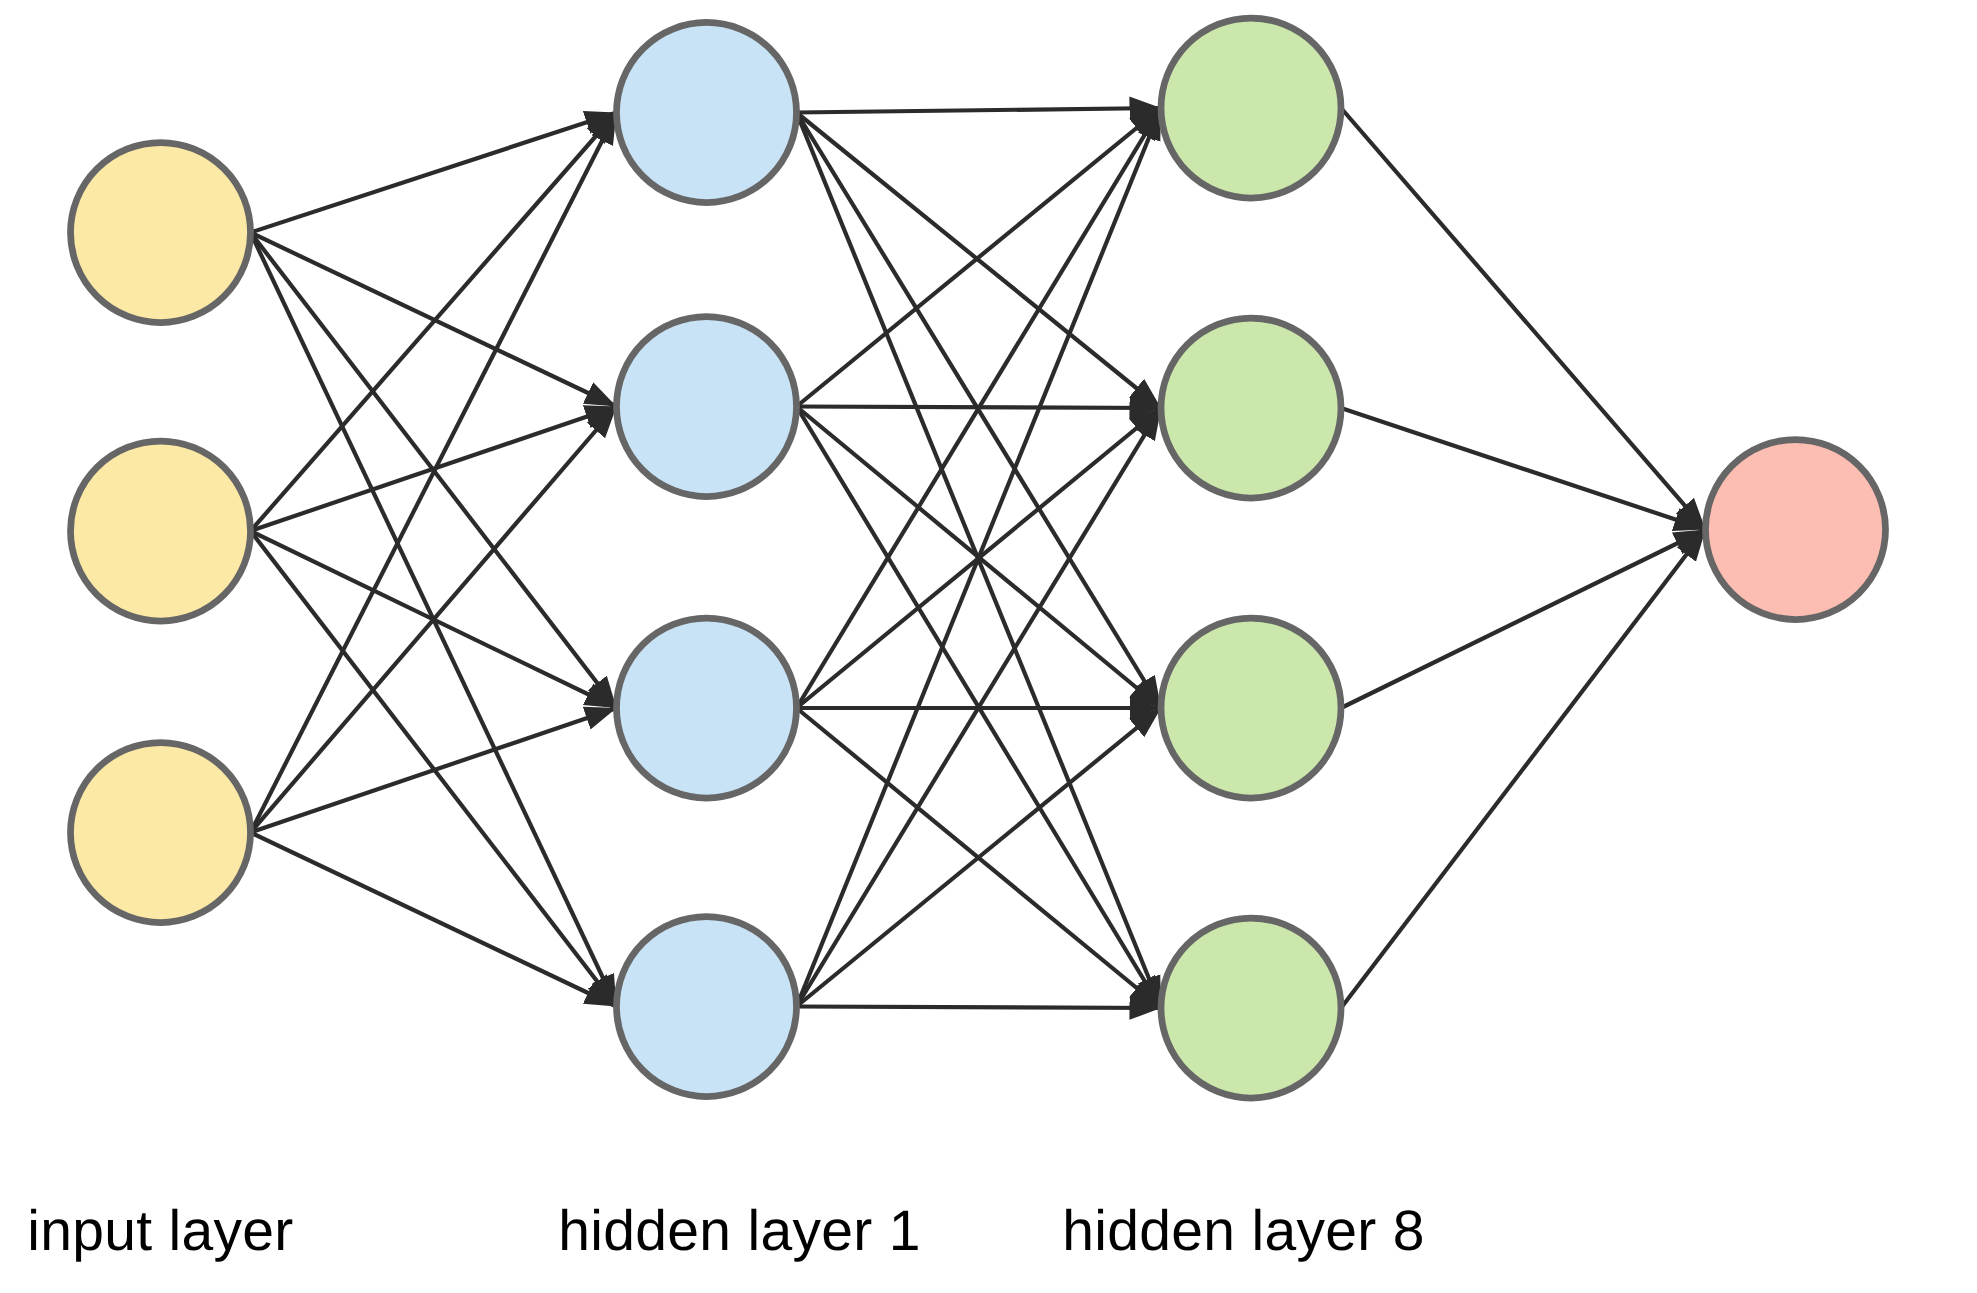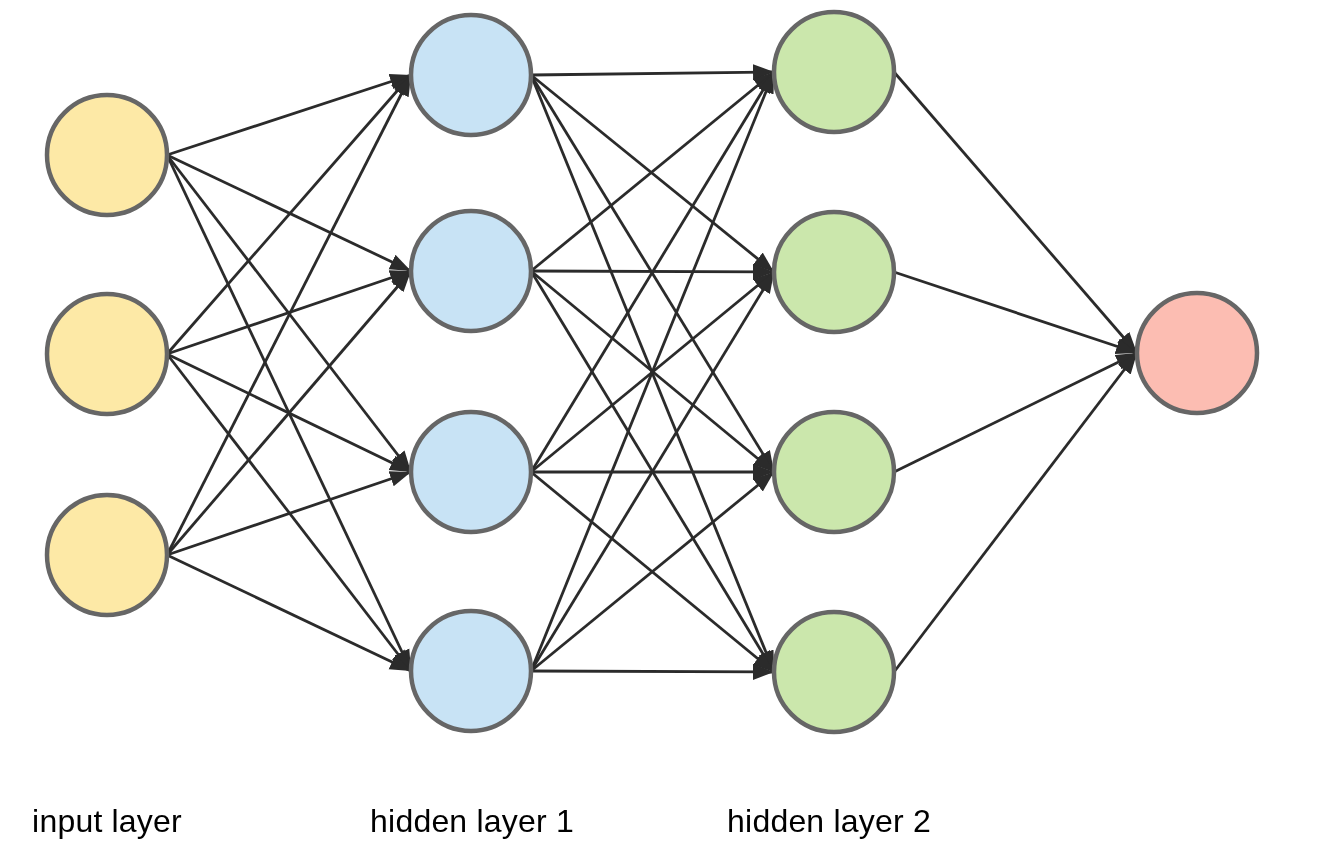--- a/index.html
+++ b/index.html
@@ -20,21 +20,21 @@
     left: 0;
     top: 0;
     width: 1318px;
     height: 862px;
     display: block;
   }
   .layer-label {
     position: absolute;
     top: 802px;
     transform: translateX(-50%);
-    font-size: 32px;
+    font-size: 38px;
     line-height: 38px;
     color: #000000;
     white-space: nowrap;
     letter-spacing: 0.2px;
   }
 </style>
 </head>
 <body>
 
 <div class="canvas">
@@ -87,15 +87,15 @@
         <circle cx="471" cy="472" r="60" fill="#c8e3f5" stroke="#666666" stroke-width="4.5"></circle>
         <circle cx="471" cy="671" r="60" fill="#c8e3f5" stroke="#666666" stroke-width="4.5"></circle>
         <circle cx="834" cy="72" r="60" fill="#cbe7ac" stroke="#666666" stroke-width="4.5"></circle>
         <circle cx="834" cy="272" r="60" fill="#cbe7ac" stroke="#666666" stroke-width="4.5"></circle>
         <circle cx="834" cy="472" r="60" fill="#cbe7ac" stroke="#666666" stroke-width="4.5"></circle>
         <circle cx="834" cy="672" r="60" fill="#cbe7ac" stroke="#666666" stroke-width="4.5"></circle>
         <circle cx="1197" cy="353" r="60" fill="#fcbdb2" stroke="#666666" stroke-width="4.5"></circle>
       </g>
     </svg>
   <div class="layer-label" style="left: 107px;">input layer</div>
-  <div class="layer-label" style="left: 472px; text-align: right;">hidden layer 1</div>
-  <div class="layer-label" style="left: 829px;">hidden layer 2</div>
+  <div class="layer-label" style="left: 493px; text-align: right;">hidden layer 1</div>
+  <div class="layer-label" style="left: 829px;">hidden layer 8</div>
 </div>
 
 </body></html>

